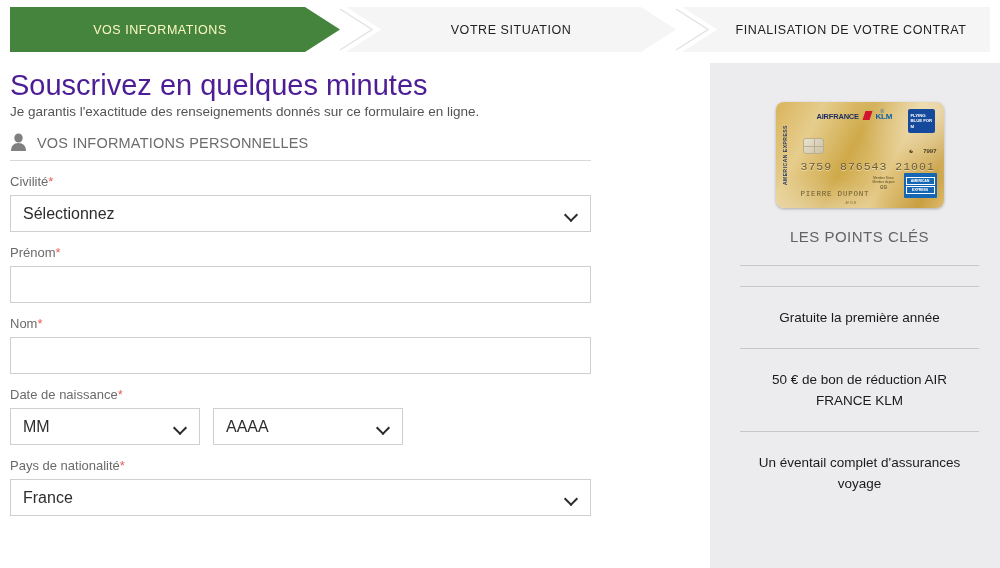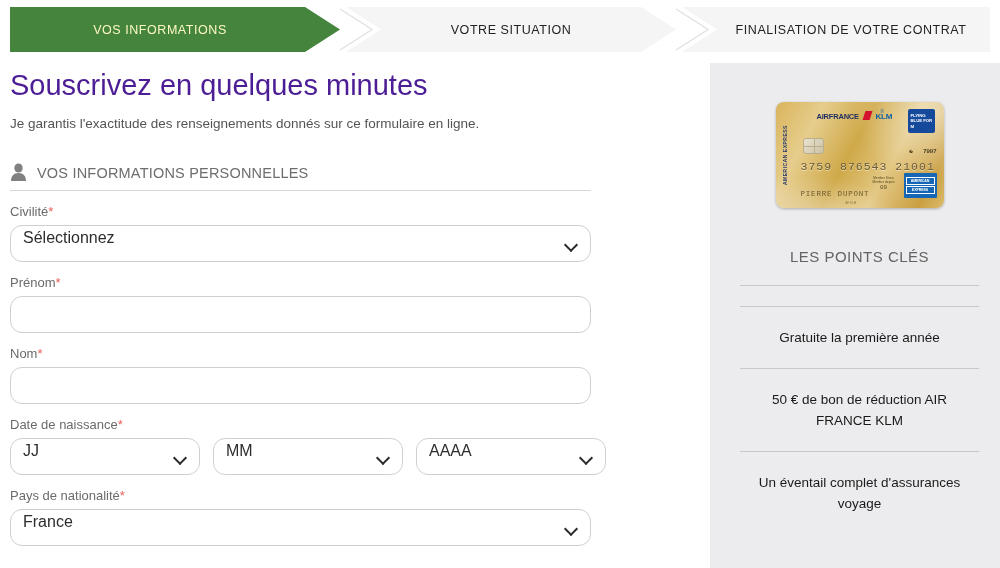--- a/index.html
+++ b/index.html
@@ -75,27 +75,26 @@
   .page-title {
     color: #4c1d95;
     font-size: 29px;
     font-weight: normal;
     line-height: 38px;
     margin-top: 6px;
   }
   .page-sub {
     color: #545454;
     font-size: 13.5px;
-    margin-top: 12px;
   }
   .section-head {
     display: flex;
     align-items: center;
     gap: 10px;
-    margin-top: 32px;
+    margin-top: 14px;
     padding-bottom: 8px;
     border-bottom: 1px solid #d8d8d8;
     width: 581px;
   }
   .person-icon { flex: none; width: 17px; height: 19px; }
   .section-head-label {
     color: #6d6d6d;
     font-size: 14.5px;
     letter-spacing: 0.2px;
   }
@@ -107,23 +106,23 @@
     font-size: 13px;
     margin-bottom: 6px;
   }
   .req { color: #e8615a; }
 
   .control {
     position: relative;
     height: 37px;
     background: #ffffff;
     border: 1px solid #cfcfcf;
-    border-radius: 12px;
+    border-radius: 0;
     display: flex;
-    align-items: flex-start;
+    align-items: center;
     padding: 3px 12px;
     font-size: 16px;
     color: #2d2d2d;
     width: 581px;
   }
   .control.select::after {
     content: "";
     position: absolute;
     right: 14px;
     top: 14px;
@@ -314,21 +313,21 @@
     left: 70px; bottom: 3px;
     font-size: 3px;
     color: #8d7840;
   }
 
   .sidebar-title {
     text-align: center;
     color: #636363;
     font-size: 15px;
     letter-spacing: 0.5px;
-    margin-top: 40px;
+    margin-top: 20px;
   }
   .kp-divider {
     height: 1px;
     background: #c8c8c8;
     margin: 20px 0 0 0;
   }
   .kp-item {
     text-align: center;
     color: #1a1a1a;
     font-size: 13.5px;
@@ -406,23 +405,20 @@
     <div class="control input">
       <span></span>
     </div>
   </div>
 
   <div class="field">
     <label class="field-label">
       <span>Date de naissance</span><span class="req">*</span>
     </label>
     <div class="date-row">
-      <div class="control select">
-        <span>JJ</span>
-      </div>
       <div class="control select">
         <span>MM</span>
       </div>
       <div class="control select">
         <span>AAAA</span>
       </div>
     </div>
   </div>
 
   <div class="field">

